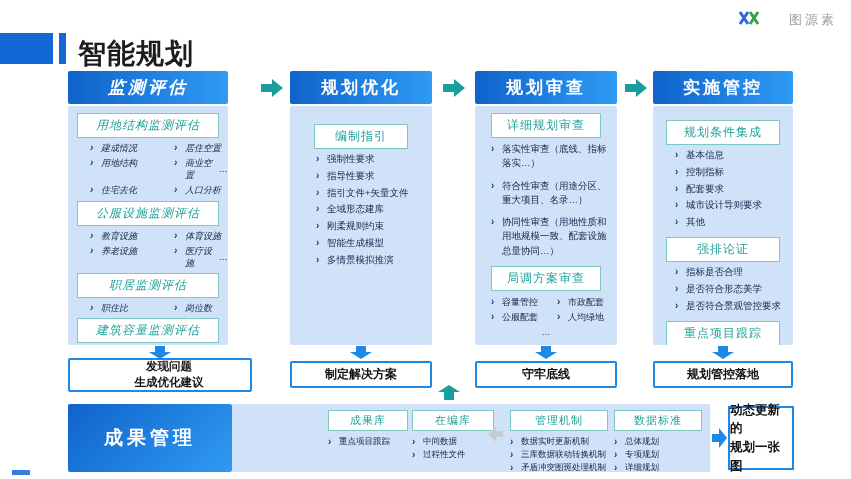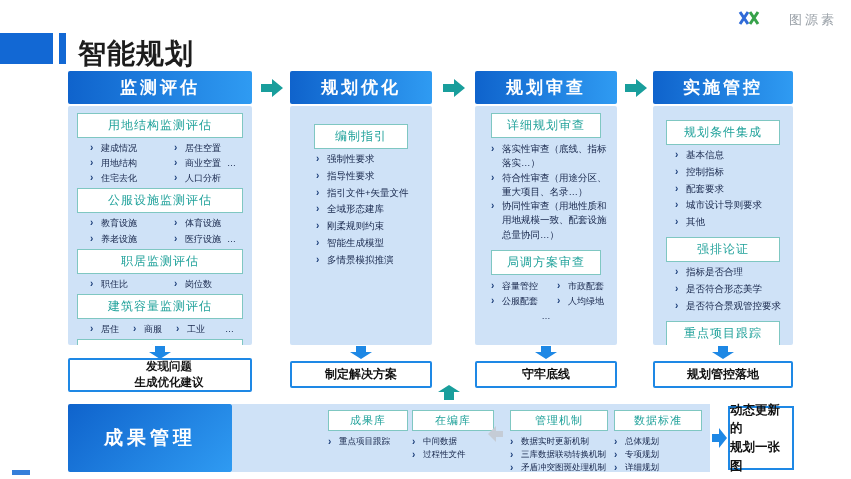--- a/index.html
+++ b/index.html
@@ -21,21 +21,21 @@
          padding:4px 0 0;overflow:hidden;}
   .sec-t{background:#fff;border:1px solid #7fc7c2;color:#21a29b;font-size:12px;letter-spacing:1px;
          text-align:center;padding:3px 0;margin:3px 9px 4px;}
   .sec-t.narrow{margin-left:24px;margin-right:24px;}
   .bul{position:relative;padding-left:11px;font-size:9px;color:#16254a;line-height:1.35;}
   .bul::before{content:"\203A";position:absolute;left:0;top:-1px;font-weight:700;color:#1d3f7a;font-size:10px;}
   .grid2{display:grid;grid-template-columns:84px auto;row-gap:3px;margin:1px 0 4px 22px;}
   .rowflex{display:flex;gap:14px;margin:1px 0 4px 22px;align-items:center;}
   .vlist{display:flex;flex-direction:column;gap:4px;margin:2px 10px 4px 26px;}
   .vlist .bul{font-size:9.5px;}
-  .wraplist{display:flex;flex-direction:column;gap:0;margin:2px 8px 4px 16px;}
+  .wraplist{display:flex;flex-direction:column;gap:8px;margin:2px 8px 4px 16px;}
   .wraplist .bul{font-size:9.5px;line-height:1.5;}
   .more{font-size:9px;color:#16254a;margin-left:6px;}
   .more-center{text-align:center;font-size:9px;color:#16254a;margin-top:2px;}
   .cellflex{display:flex;align-items:center;}
 
   
   .arr{position:absolute;line-height:0;}
 
   
   .result{position:absolute;background:#fff;border:2px solid #1e88e5;border-radius:2px;
@@ -67,21 +67,21 @@
   <div class="logo">
     <span>
       <svg width="30" height="16" viewBox="0 0 30 16">
         <path d="M2 2 L10 14 M10 2 L2 14" stroke="#2f6bd8" stroke-width="3" fill="none"></path>
         <path d="M12 2 L20 14 M20 2 L12 14" stroke="#37a24a" stroke-width="3" fill="none"></path>
       </svg>
     </span>
     <span class="logo-text">图源素</span>
   </div>
 
-  <div class="col" style="left:68px;width:184px;">
+  <div class="col" style="left:68px;width:160px;font-style:italic;">
     <div class="col-h">监测评估</div>
     <div class="col-b">
       <div class="sec-t">用地结构监测评估</div>
       <div class="grid2">
         <span class="bul">建成情况</span>
         <span class="bul">居住空置</span>
         <span class="bul">用地结构</span>
         <span class="cellflex">
             <span class="bul">商业空置</span>
             <span class="more">…</span>

